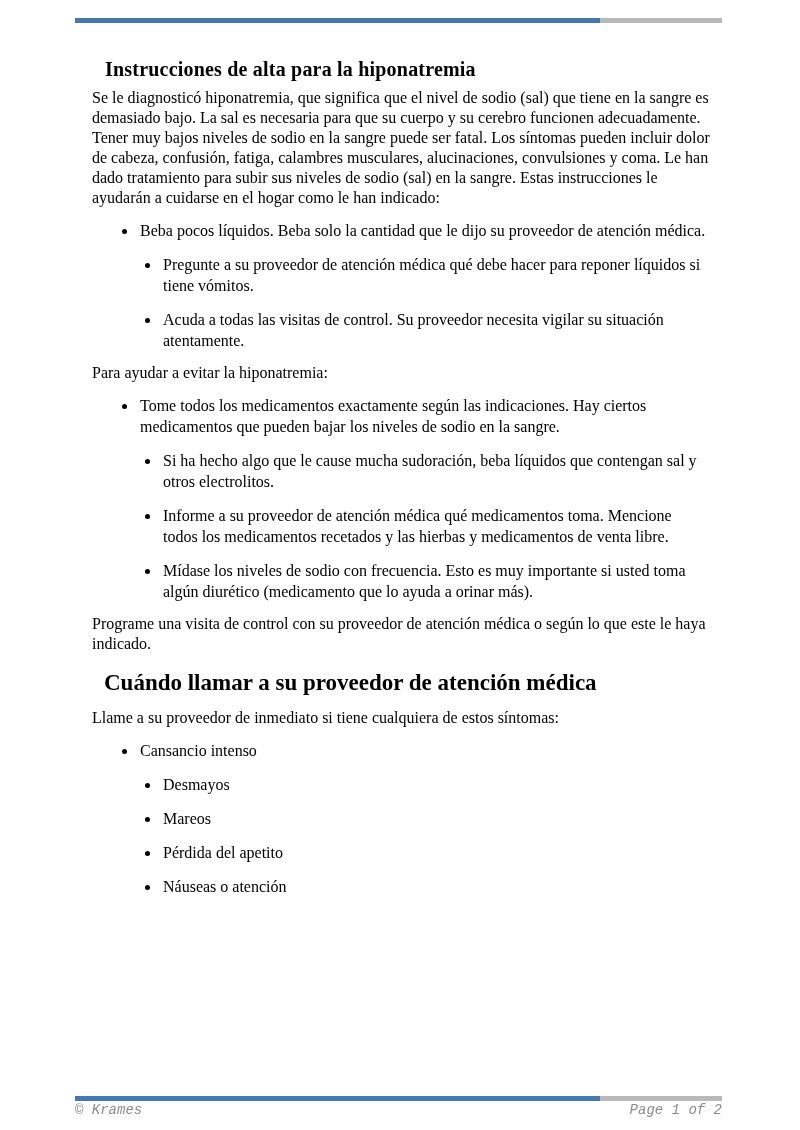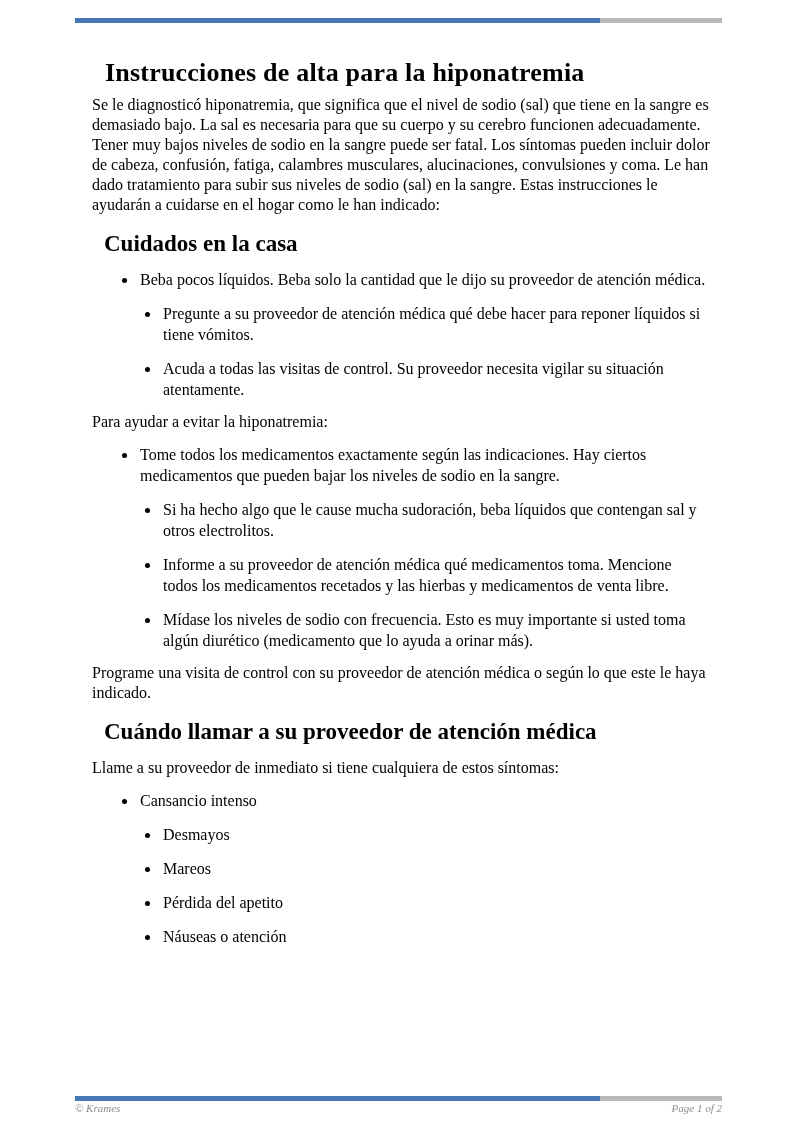--- a/index.html
+++ b/index.html
@@ -25,21 +25,21 @@
   .rule-blue { width: 525px; height: 100%; background: #4677b2; }
   .rule-gray { flex: 1; height: 100%; background: #b9b9b9; }
 
   .content {
     position: absolute;
     left: 92px;
     top: 40px;
     width: 618px;
   }
   h1 {
-    font-size: 26px;
+    font-size: 20px;
     font-weight: bold;
     line-height: 1.15;
     margin: 18px 0 0 13px;
     letter-spacing: 0.2px;
   }
   h2 {
     font-size: 23px;
     font-weight: bold;
     line-height: 1.15;
     margin: 16px 0 0 12px;
@@ -64,43 +64,42 @@
   ul.doc-list li + li { margin-top: 13px; margin-left: 23px; }
 
   .footer-row {
     position: absolute;
     left: 75px;
     top: 1102px;
     width: 647px;
     display: flex;
     justify-content: space-between;
     align-items: flex-start;
-    font-family: Liberation Serif, serif;
+    font-family: Liberation Mono, monospace;
     font-style: italic;
-    font-size: 11px;
+    font-size: 14px;
     color: #8c8c8c;
   }
 </style>
 </head>
 <body>
 
 <div class="page">
 
   <div class="rule rule-top">
     <span class="rule-blue"></span>
     <span class="rule-gray"></span>
   </div>
 
   <main class="content">
 
     <h1>Instrucciones de alta para la hiponatremia</h1>
 
     <p class="body intro">Se le diagnosticó hiponatremia, que significa que el nivel de sodio (sal) que tiene en la sangre es demasiado bajo. La sal es necesaria para que su cuerpo y su cerebro funcionen adecuadamente. Tener muy bajos niveles de sodio en la sangre puede ser fatal. Los síntomas pueden incluir dolor de cabeza, confusión, fatiga, calambres musculares, alucinaciones, convulsiones y coma. Le han dado tratamiento para subir sus niveles de sodio (sal) en la sangre. Estas instrucciones le ayudarán a cuidarse en el hogar como le han indicado:</p>
 
-    <h2>Cuidados en la casa</h2>
 
     <ul class="doc-list">
       <li>Beba pocos líquidos. Beba solo la cantidad que le dijo su proveedor de atención médica.</li>
       <li>Pregunte a su proveedor de atención médica qué debe hacer para reponer líquidos si tiene vómitos.</li>
       <li>Acuda a todas las visitas de control. Su proveedor necesita vigilar su situación atentamente.</li>
     </ul>
 
     <p class="body">Para ayudar a evitar la hiponatremia:</p>
 
     <ul class="doc-list">

